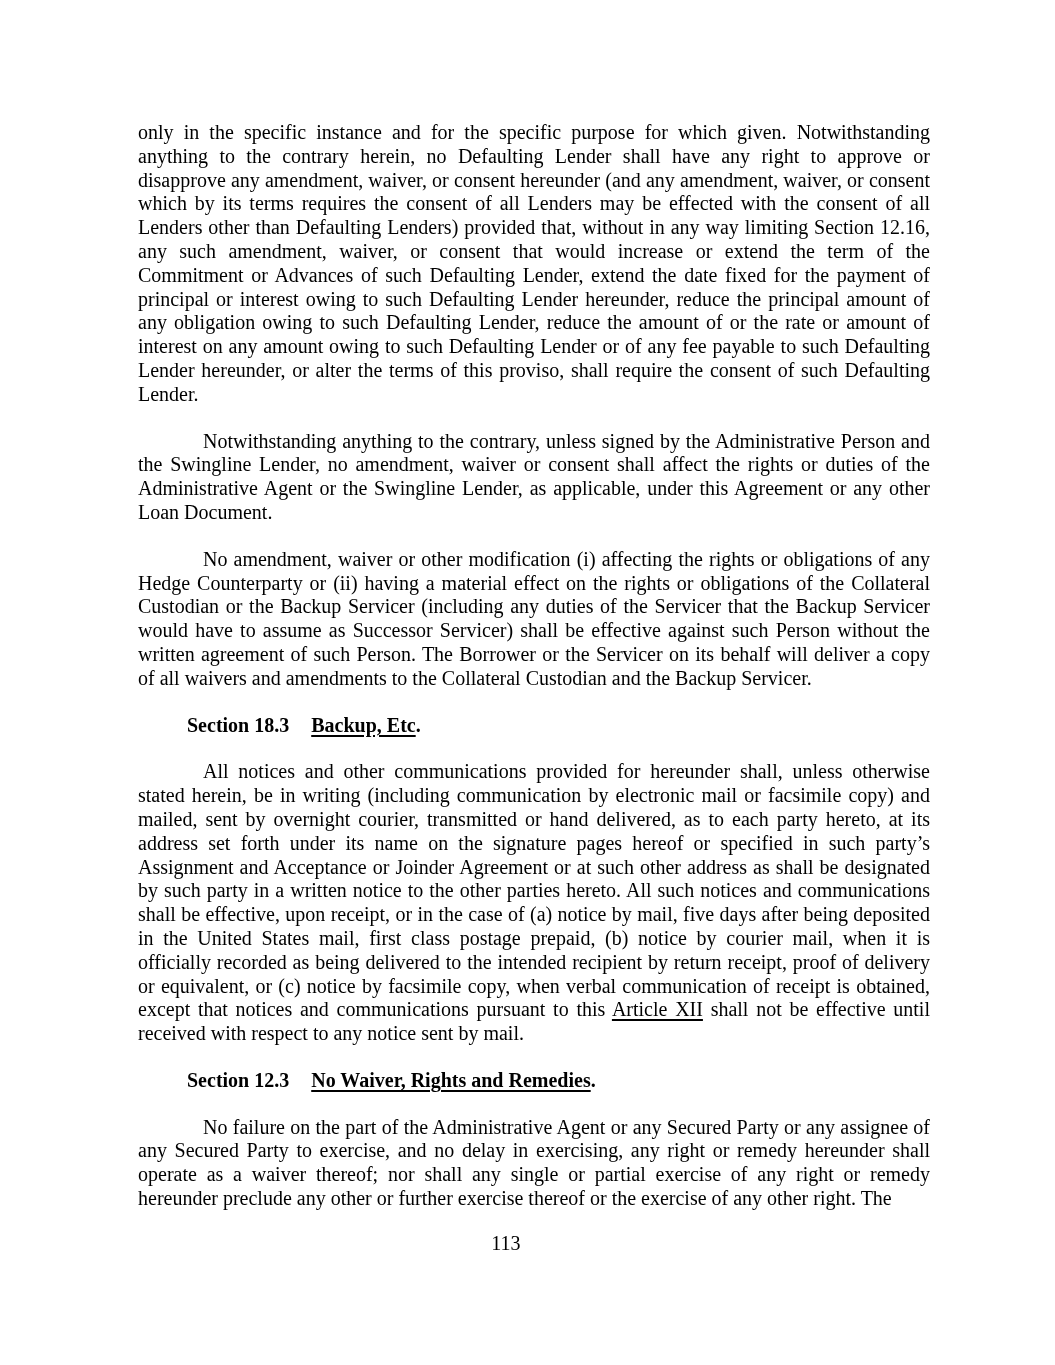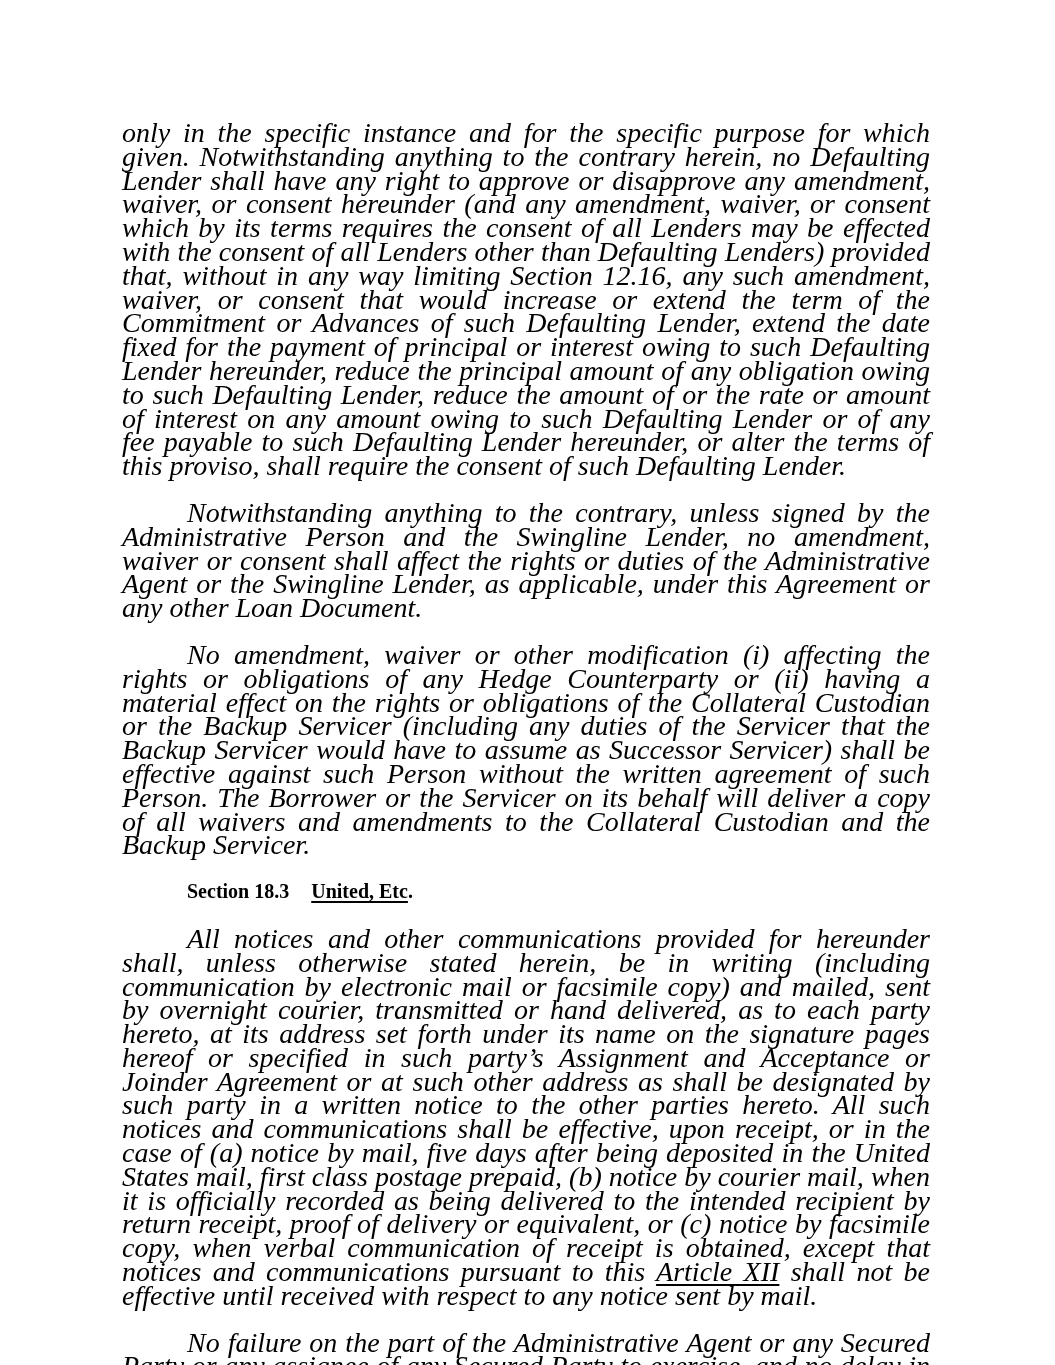--- a/index.html
+++ b/index.html
@@ -20,26 +20,25 @@
     height: 1365px;
     background: #ffffff;
   }
   .text-block {
     position: absolute;
     left: 122px;
     top: 121px;
     width: 808px;
   }
   .para {
-    font-size: 28px;
+    font-size: 20px;
     line-height: 23.8px;
     text-align: justify;
     text-indent: 65px;
-    margin: 0 0 23px 0;
-    font-style: italic;
+    margin: 0 0 23px 16px;
   }
   .para.no-indent {
     text-indent: 0;
   }
   .heading {
     font-size: 20px;
     line-height: 23.8px;
     font-weight: bold;
     margin: 0 0 23px 65px;
   }
@@ -67,22 +66,24 @@
 
 <div class="page">
   <div class="text-block">
 
     <p class="para no-indent">only in the specific instance and for the specific purpose for which given.  Notwithstanding anything to the contrary herein, no Defaulting Lender shall have any right to approve or disapprove any amendment, waiver, or consent hereunder (and any amendment, waiver, or consent which by its terms requires the consent of all Lenders may be effected with the consent of all Lenders other than Defaulting Lenders) provided that, without in any way limiting Section 12.16, any such amendment, waiver, or consent that would increase or extend the term of the Commitment or Advances of such Defaulting Lender, extend the date fixed for the payment of principal or interest owing to such Defaulting Lender hereunder, reduce the principal amount of any obligation owing to such Defaulting Lender, reduce the amount of or the rate or amount of interest on any amount owing to such Defaulting Lender or of any fee payable to such Defaulting Lender hereunder, or alter the terms of this proviso, shall require the consent of such Defaulting Lender.</p>
 
     <p class="para">Notwithstanding anything to the contrary, unless signed by the Administrative Person and the Swingline Lender, no amendment, waiver or consent shall affect the rights or duties of the Administrative Agent or the Swingline Lender, as applicable, under this Agreement or any other Loan Document.</p>
 
     <p class="para">No amendment, waiver or other modification (i) affecting the rights or obligations of any Hedge Counterparty or (ii) having a material effect on the rights or obligations of the Collateral Custodian or the Backup Servicer (including any duties of the Servicer that the Backup Servicer would have to assume as Successor Servicer) shall be effective against such Person without the written agreement of such Person.  The Borrower or the Servicer on its behalf will deliver a copy of all waivers and amendments to the Collateral Custodian and the Backup Servicer.</p>
 
-    <p class="heading"><span class="h-label">Section 18.3</span><span class="h-title">United, Etc</span><span class="h-suffix">.</span></p>
+    <p class="heading"><span class="h-label">Section 18.3</span><span class="h-title">Backup, Etc</span><span class="h-suffix">.</span></p>
 
     <p class="para"><span>All notices and other communications provided for hereunder shall, unless otherwise stated herein, be in writing (including communication by electronic mail or facsimile copy) and mailed, sent by overnight courier, transmitted or hand delivered, as to each party hereto, at its address set forth under its name on the signature pages hereof or specified in such party’s Assignment and Acceptance or Joinder Agreement or at such other address as shall be designated by such party in a written notice to the other parties hereto.  All such notices and communications shall be effective, upon receipt, or in the case of (a) notice by mail, five days after being deposited in the United States mail, first class postage prepaid, (b) notice by courier mail, when it is officially recorded as being delivered to the intended recipient by return receipt, proof of delivery or equivalent, or (c) notice by facsimile copy, when verbal communication of receipt is obtained, except that notices and communications pursuant to this </span><span class="inline-ref">Article XII</span><span> shall not be effective until received with respect to any notice sent by mail.</span></p>
 
+    <p class="heading"><span class="h-label">Section 12.3</span><span class="h-title">No Waiver, Rights and Remedies</span><span class="h-suffix">.</span></p>
 
     <p class="para">No failure on the part of the Administrative Agent or any Secured Party or any assignee of any Secured Party to exercise, and no delay in exercising, any right or remedy hereunder shall operate as a waiver thereof; nor shall any single or partial exercise of any right or remedy hereunder preclude any other or further exercise thereof or the exercise of any other right.  The</p>
 
   </div>
 
+  <div class="page-number">113</div>
 </div>
 
 </body></html>

